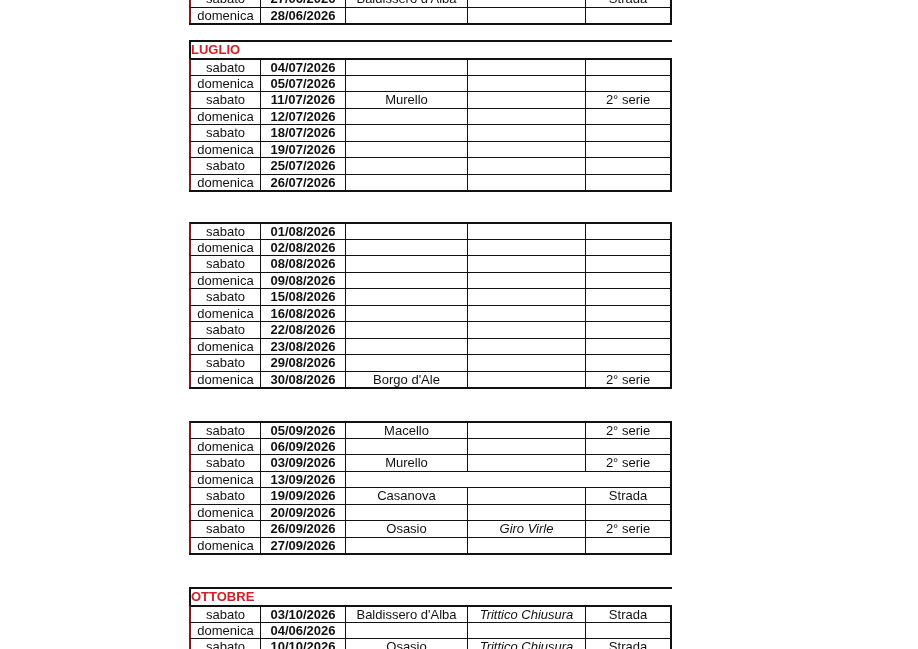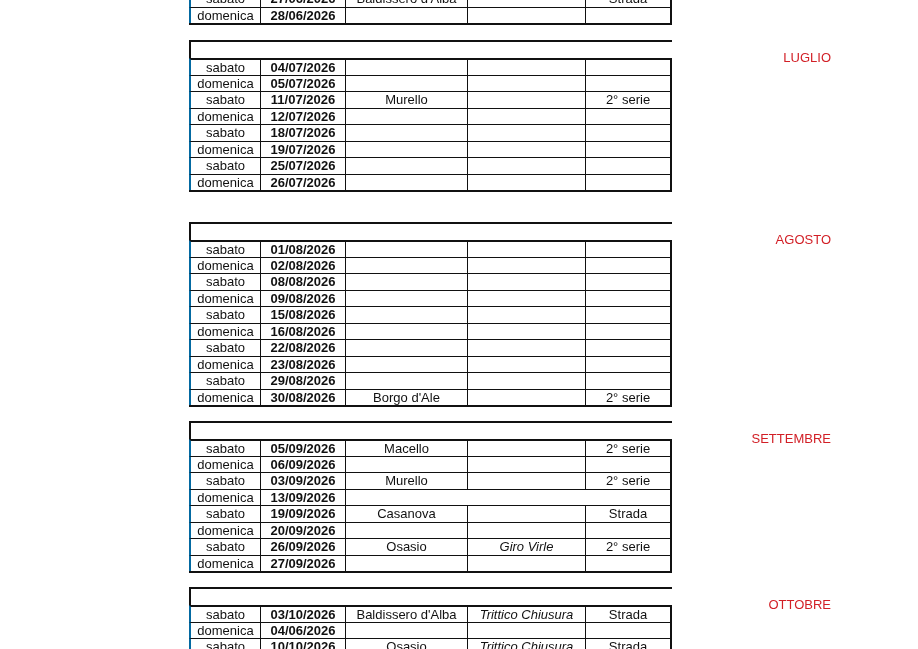--- a/index.html
+++ b/index.html
@@ -1,26 +1,26 @@
 <!DOCTYPE html>
 <html><head>
 <meta charset="utf-8">
 <style>
   html, body { margin: 0; padding: 0; background: #ffffff; }
   body { width: 918px; height: 649px; position: relative; overflow: hidden;
          font-family: "Liberation Sans", sans-serif; font-size: 13px; color: #111; }
   .tbl { position: absolute; left: 189px; width: 483px; }
   .hdr { position: relative; height: 16px; border-top: 2px solid #111; border-left: 2px solid #111;
          box-sizing: content-box; }
-  .hdr .title { position: absolute; left: 0; width: 640px; text-align: right; top: 8px;
-                line-height: 16px; color: #d21f26; font-weight: normal; font-size: 13px; }
+  .hdr .title { position: absolute; left: 0; width: 640px; text-align: left; top: 0px;
+                line-height: 16px; color: #d21f26; font-weight: bold; font-size: 13px; }
   .row { display: flex; height: 16.5px; box-sizing: border-box; }
   .cell { box-sizing: border-box; border-left: 1px solid #111; border-top: 1px solid #111;
           text-align: center; line-height: 15px; white-space: nowrap; overflow: hidden; height: 16.5px; }
-  .c-day { width: 71px; border-left: 2px solid #0369a1; }
+  .c-day { width: 71px; border-left: 2px solid #7f1d1d; }
   .c-date { width: 85px; font-weight: bold; }
   .c-place { width: 122px; }
   .c-event { width: 118px; font-style: italic; }
   .c-type { width: 87px; border-right: 2px solid #111; }
   .c-merged { width: 327px; border-right: 2px solid #111; border-top: 1px solid #111; }
   .bottom { border-top: 2px solid #111; width: 483px; height: 0; }
   .row.first .cell { border-top: 2px solid #111; }
 </style>
 </head>
 <body>
@@ -100,23 +100,20 @@
       <div class="row">
         <div class="cell c-day">domenica</div>
         <div class="cell c-date">26/07/2026</div>
         <div class="cell c-place"></div>
         <div class="cell c-event"></div>
         <div class="cell c-type"></div>
       </div>
       <div class="bottom"></div>
     </div>
     <div class="tbl" style="top: 222px;">
-      <div class="hdr">
-        <div class="title">AGOSTO</div>
-      </div>
       <div class="row first">
         <div class="cell c-day">sabato</div>
         <div class="cell c-date">01/08/2026</div>
         <div class="cell c-place"></div>
         <div class="cell c-event"></div>
         <div class="cell c-type"></div>
       </div>
       <div class="row">
         <div class="cell c-day">domenica</div>
         <div class="cell c-date">02/08/2026</div>
@@ -176,23 +173,20 @@
       <div class="row">
         <div class="cell c-day">domenica</div>
         <div class="cell c-date">30/08/2026</div>
         <div class="cell c-place">Borgo d'Ale</div>
         <div class="cell c-event"></div>
         <div class="cell c-type">2° serie</div>
       </div>
       <div class="bottom"></div>
     </div>
     <div class="tbl" style="top: 421px;">
-      <div class="hdr">
-        <div class="title">SETTEMBRE</div>
-      </div>
       <div class="row first">
         <div class="cell c-day">sabato</div>
         <div class="cell c-date">05/09/2026</div>
         <div class="cell c-place">Macello</div>
         <div class="cell c-event"></div>
         <div class="cell c-type">2° serie</div>
       </div>
       <div class="row">
         <div class="cell c-day">domenica</div>
         <div class="cell c-date">06/09/2026</div>

